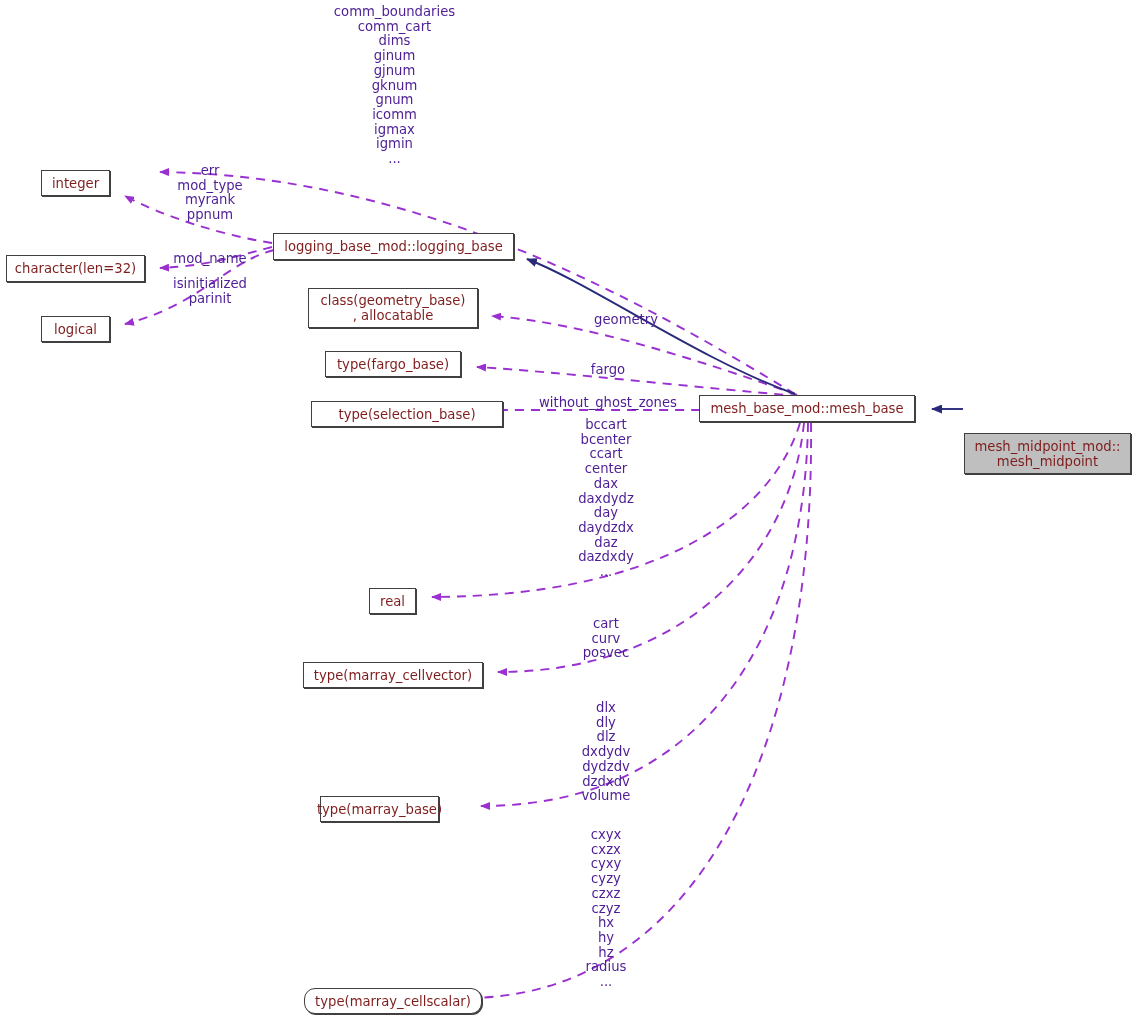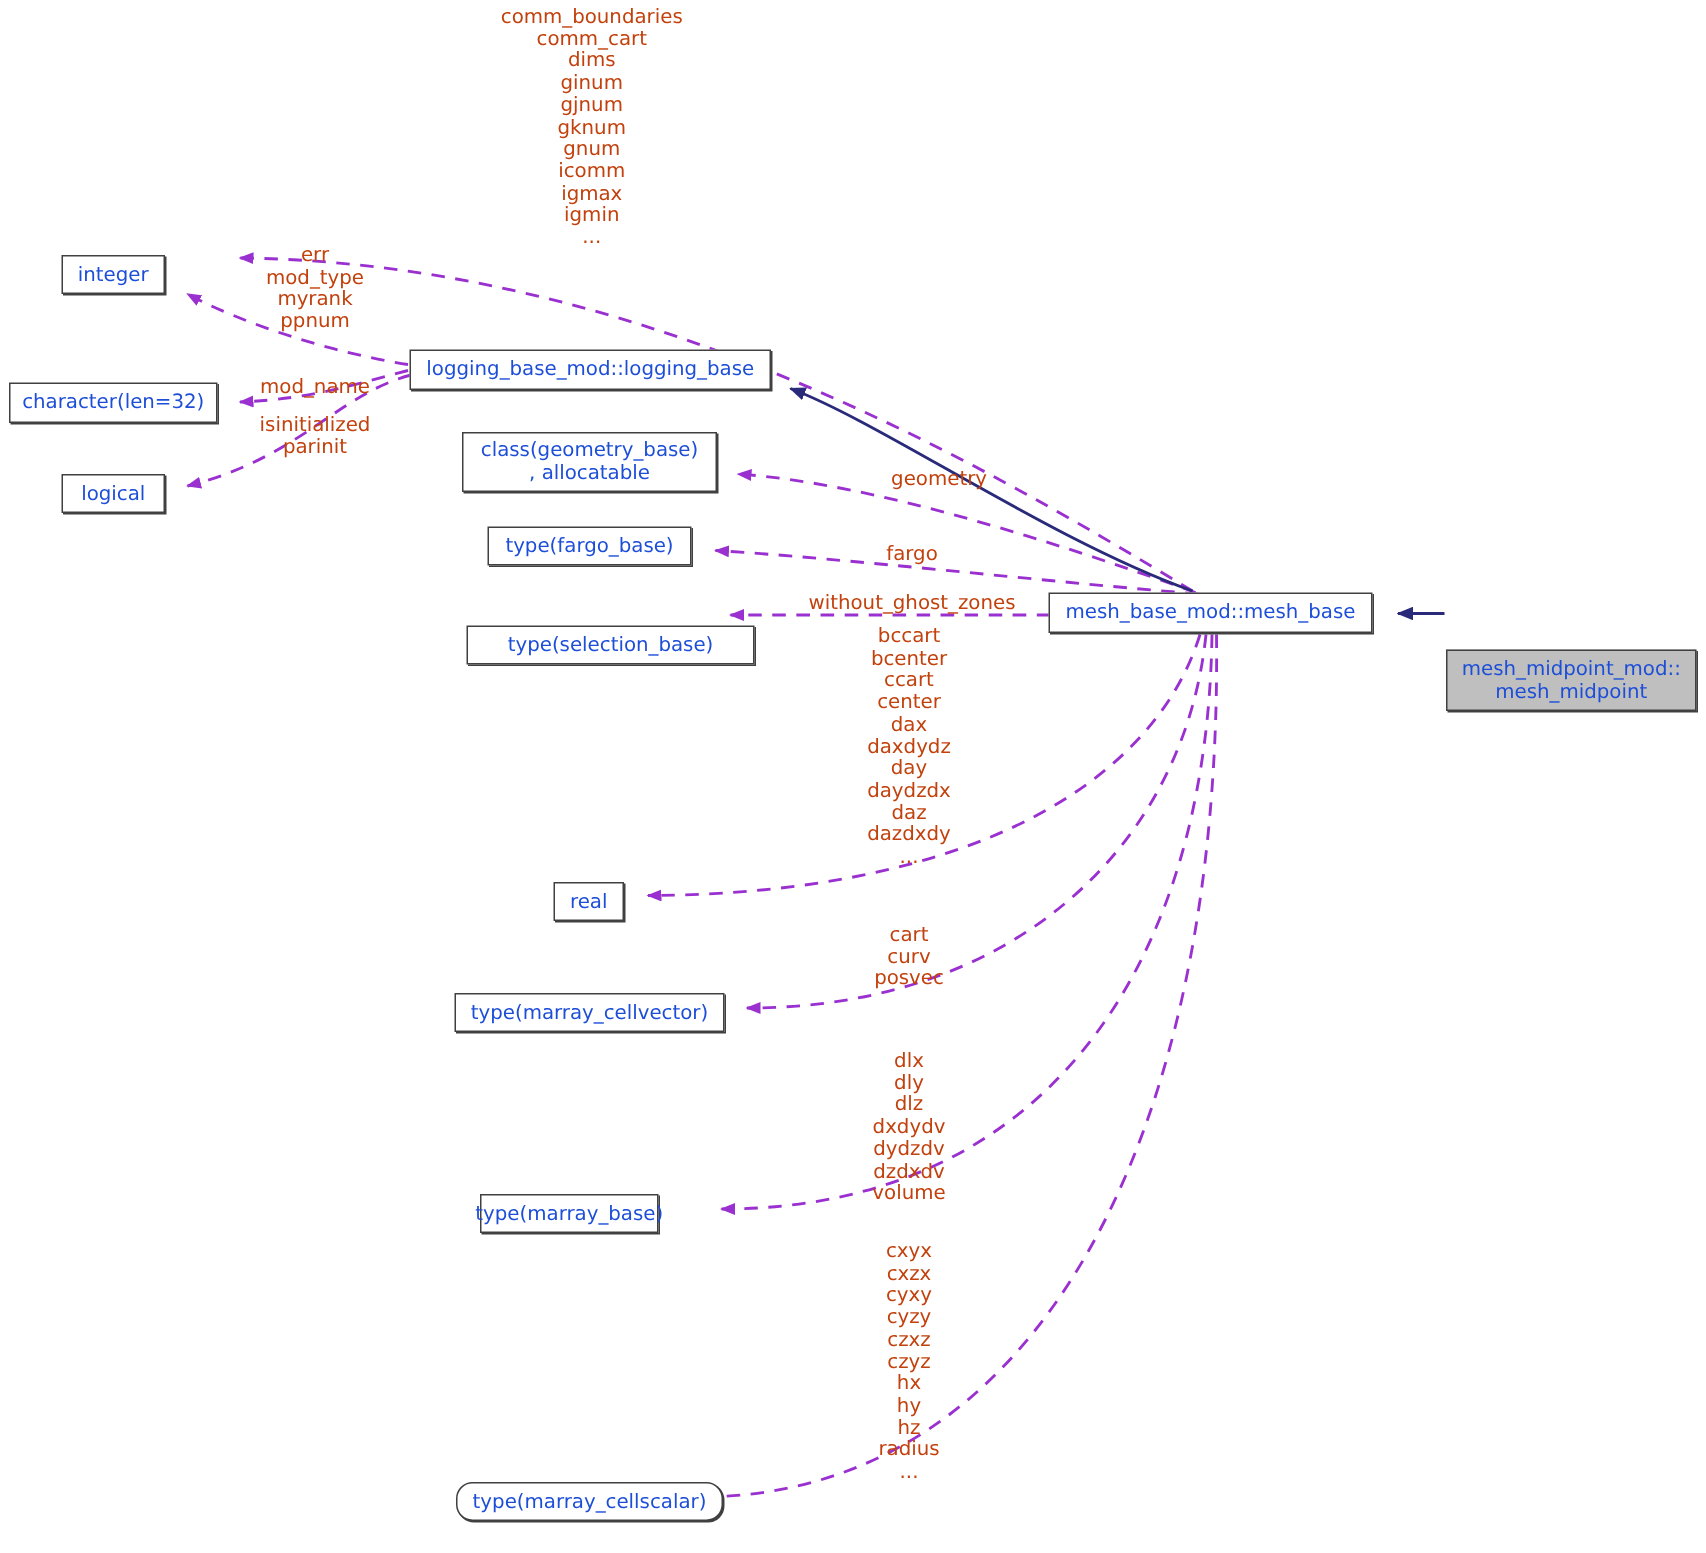--- a/index.html
+++ b/index.html
@@ -23,40 +23,40 @@
     top: 0;
     width: 1137px;
     height: 1035px;
     pointer-events: none;
   }
   .node {
     position: absolute;
     box-sizing: border-box;
     border: 1px solid #404040;
     background: #ffffff;
-    color: #1d4ed8;
+    color: #7f1d1d;
     font-size: 13.2px;
     line-height: 15px;
     text-align: center;
     display: flex;
     align-items: center;
     justify-content: center;
     white-space: pre-line;
     box-shadow: 1px 1px 0 0 #404040;
     z-index: 3;
   }
   .node.filled {
     background: #bfbfbf;
     margin-top: 44px;
   }
   .label {
     position: absolute;
     font-size: 13.2px;
     line-height: 14.7px;
-    color: #c2410c;
+    color: #4c1d95;
     text-align: center;
     white-space: pre-line;
     z-index: 2;
   }
 </style>
 </head>
 <body>
 
 <div id="diagram">
 
@@ -118,21 +118,21 @@
 
   <div class="node" style="left:308px; top:288px; width:170px; height:40px;">
     <span>class(geometry_base)
 , allocatable</span>
   </div>
 
   <div class="node" style="left:325px; top:351px; width:136px; height:26px;">
     <span>type(fargo_base)</span>
   </div>
 
-  <div class="node" style="left:311px; top:401px; width:192px; height:26px;margin-top:16px;">
+  <div class="node" style="left:311px; top:401px; width:192px; height:26px;">
     <span>type(selection_base)</span>
   </div>
 
   <div class="node" style="left:369px; top:588px; width:47px; height:26px;">
     <span>real</span>
   </div>
 
   <div class="node" style="left:303px; top:662px; width:180px; height:26px;">
     <span>type(marray_cellvector)</span>
   </div>

